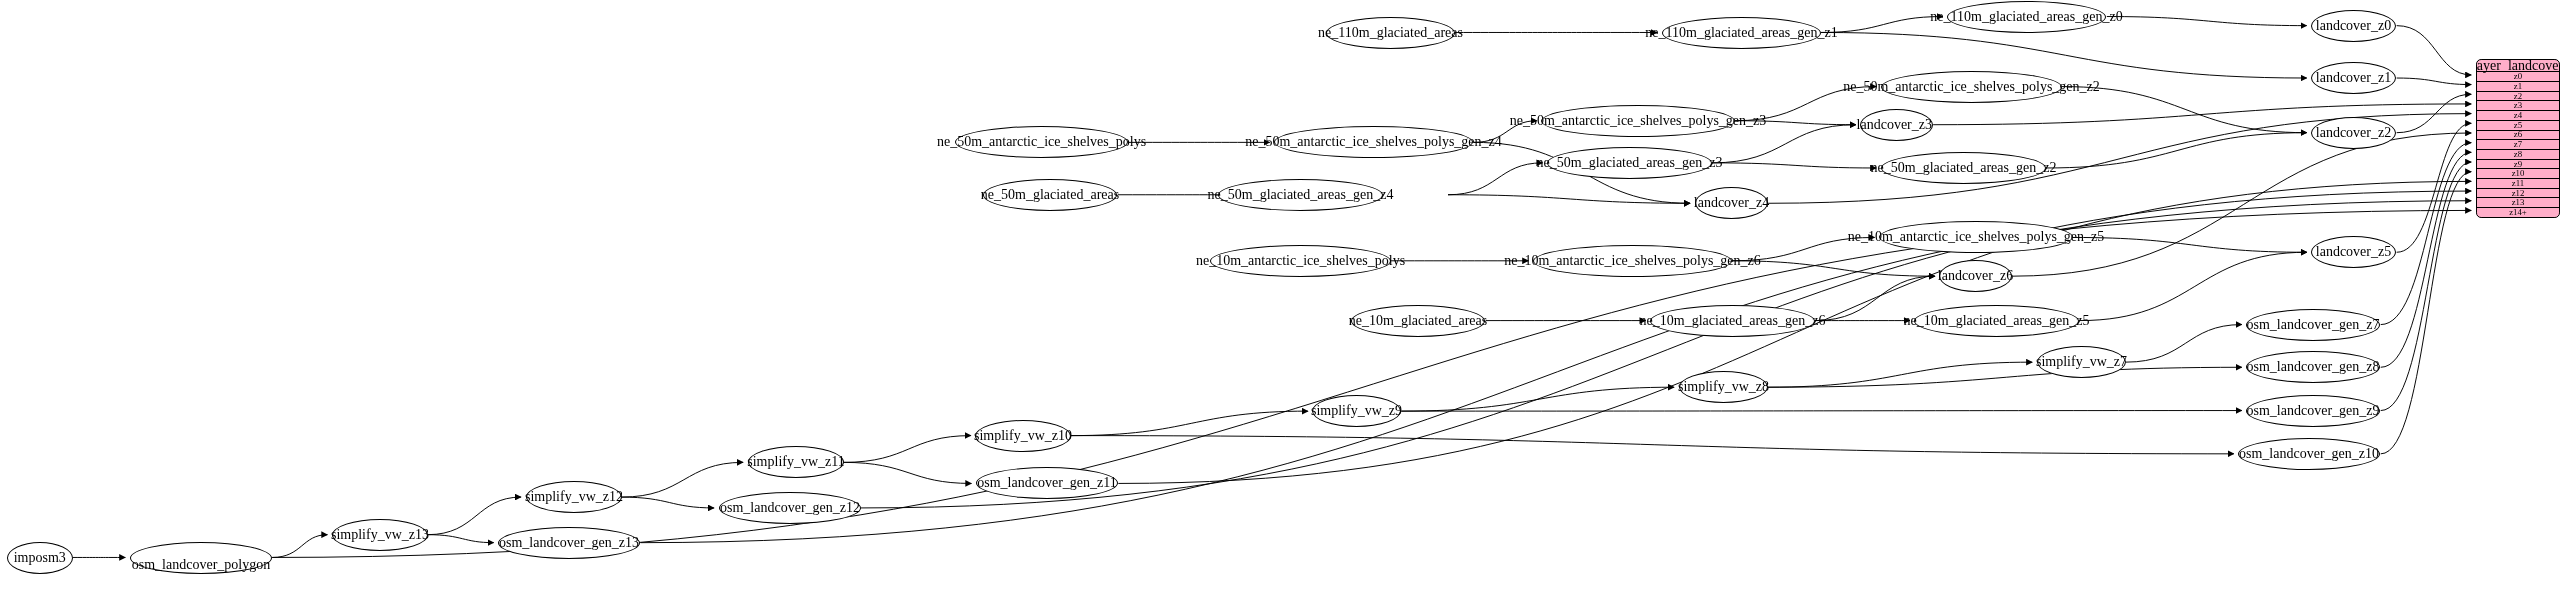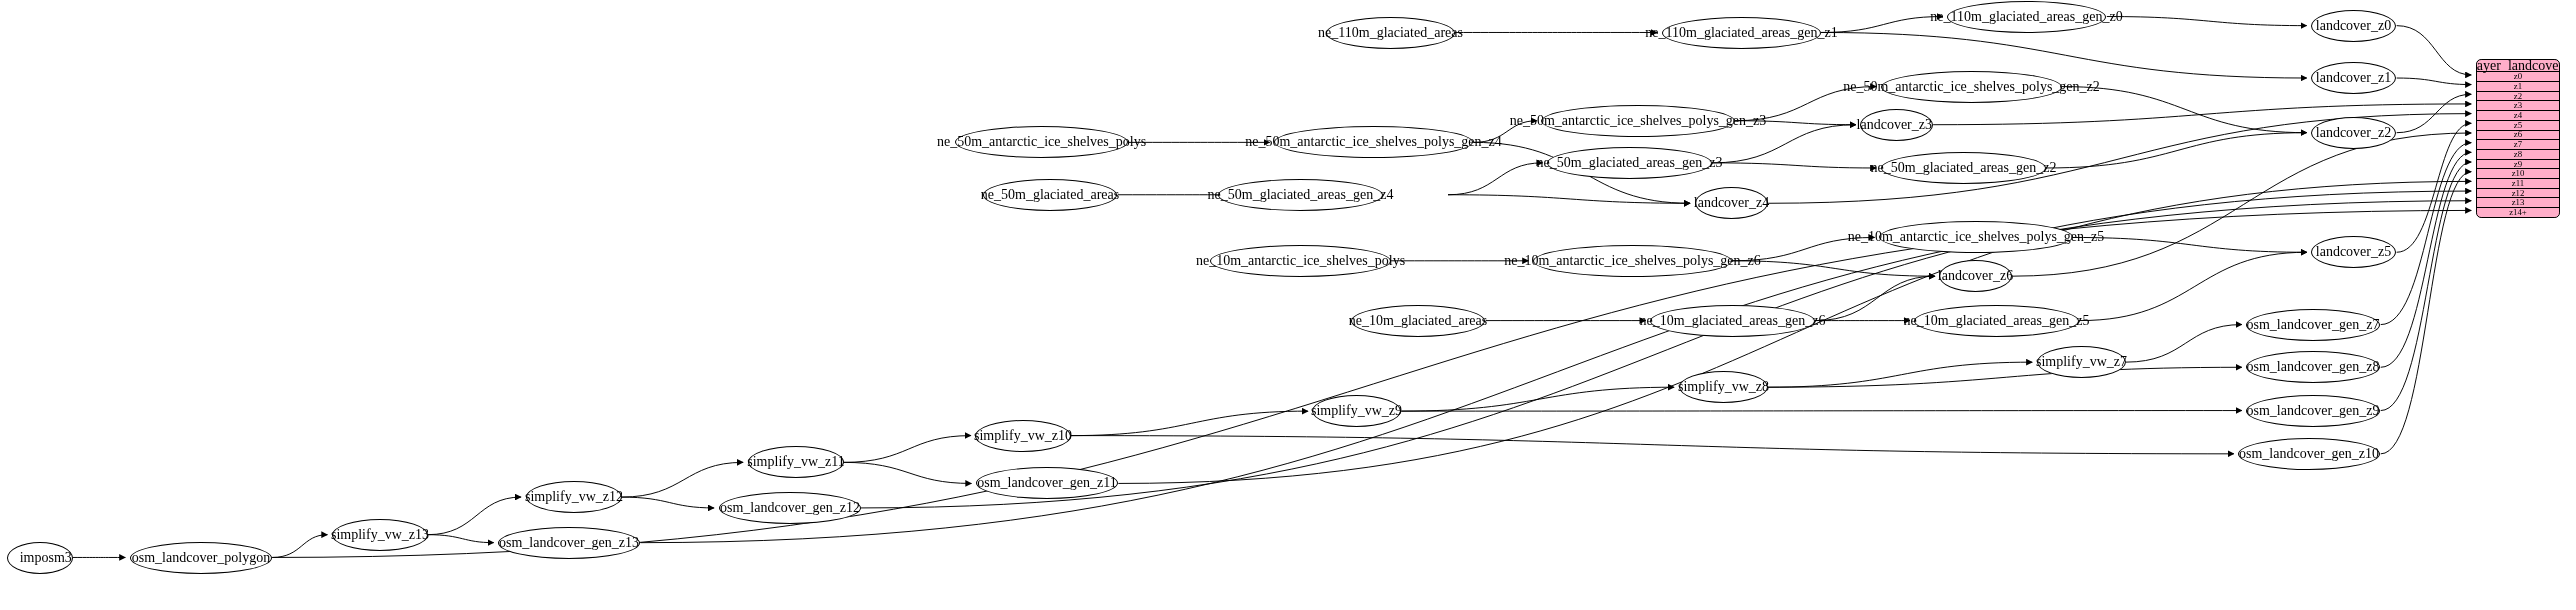--- a/index.html
+++ b/index.html
@@ -197,24 +197,24 @@
       </div>
       <div class="node ellipse" style="left: 719px; top: 492px; width: 142px; height: 32px;">
         <span>osm_landcover_gen_z12</span>
       </div>
       <div class="node ellipse" style="left: 332px; top: 519px; width: 96px; height: 32px; align-items: center;">
         <span>simplify_vw_z13</span>
       </div>
       <div class="node ellipse" style="left: 498px; top: 527px; width: 142px; height: 32px;">
         <span>osm_landcover_gen_z13</span>
       </div>
-      <div class="node ellipse" style="left: 6.8px; top: 542px; width: 66px; height: 32px; justify-content: flex-end;">
+      <div class="node ellipse" style="left: 6.8px; top: 542px; width: 66px; height: 32px;">
         <span>imposm3</span>
       </div>
-      <div class="node ellipse" style="left: 130px; top: 542px; width: 142px; height: 32px;">
+      <div class="node ellipse" style="left: 130px; top: 542px; width: 142px; height: 32px; align-items: flex-end;">
         <span>osm_landcover_polygon</span>
       </div>
     </div>
 
   <div class="table-node" id="layer-table" style="left: 2476px; top: 59px; width: 84px;">
     <div class="thead" style="height: 11.4px;">layer_landcover</div>
     <div id="table-rows">
         <div class="trow" style="height: 9.7px;">z0</div>
         <div class="trow" style="height: 9.7px;">z1</div>
         <div class="trow" style="height: 9.7px;">z2</div>

